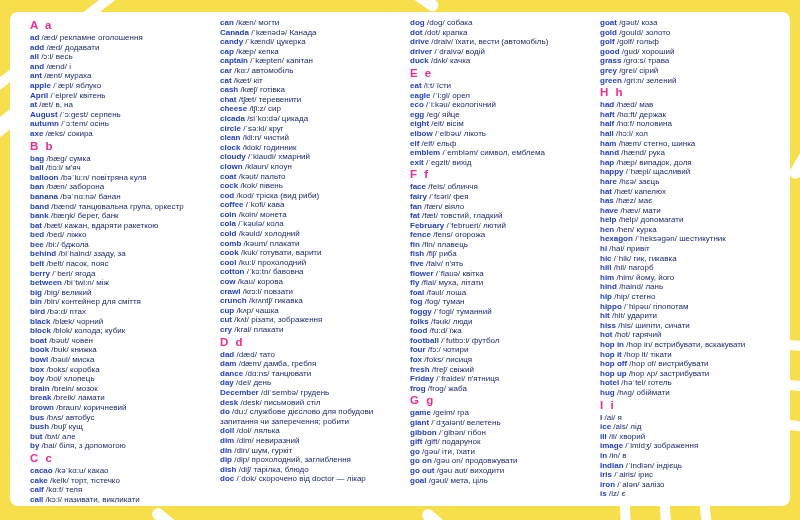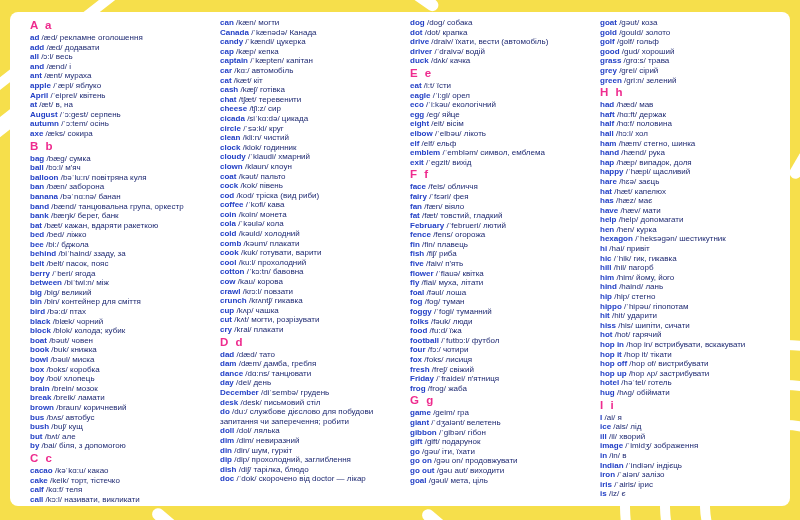--- a/index.html
+++ b/index.html
@@ -128,21 +128,21 @@
       <div class="entry"><span class="w">cola</span> <span class="p">/ˈkəulə/</span> <span class="u">кола</span></div>
       <div class="entry"><span class="w">cold</span> <span class="p">/kəuld/</span> <span class="u">холодний</span></div>
       <div class="entry"><span class="w">comb</span> <span class="p">/kəum/</span> <span class="u">плакати</span></div>
       <div class="entry"><span class="w">cook</span> <span class="p">/kuk/</span> <span class="u">готувати, варити</span></div>
       <div class="entry"><span class="w">cool</span> <span class="p">/ku:l/</span> <span class="u">прохолодний</span></div>
       <div class="entry"><span class="w">cotton</span> <span class="p">/ˈkɔ:tn/</span> <span class="u">бавовна</span></div>
       <div class="entry"><span class="w">cow</span> <span class="p">/kau/</span> <span class="u">корова</span></div>
       <div class="entry"><span class="w">crawl</span> <span class="p">/krɔ:l/</span> <span class="u">повзати</span></div>
       <div class="entry"><span class="w">crunch</span> <span class="p">/krʌntʃ/</span> <span class="u">гикавка</span></div>
       <div class="entry"><span class="w">cup</span> <span class="p">/kʌp/</span> <span class="u">чашка</span></div>
-      <div class="entry"><span class="w">cut</span> <span class="p">/kʌt/</span> <span class="u">могти, розрізувати</span></div>
+      <div class="entry"><span class="w">cut</span> <span class="p">/kʌt/</span> <span class="u">різати, зображення</span></div>
       <div class="entry"><span class="w">cry</span> <span class="p">/krai/</span> <span class="u">плакати</span></div>
       <div class="sec">D d</div>
       <div class="entry"><span class="w">dad</span> <span class="p">/dæd/</span> <span class="u">тато</span></div>
       <div class="entry"><span class="w">dam</span> <span class="p">/dæm/</span> <span class="u">дамба, гребля</span></div>
       <div class="entry"><span class="w">dance</span> <span class="p">/dɑ:ns/</span> <span class="u">танцювати</span></div>
       <div class="entry"><span class="w">day</span> <span class="p">/dei/</span> <span class="u">день</span></div>
       <div class="entry"><span class="w">December</span> <span class="p">/diˈsembə/</span> <span class="u">грудень</span></div>
       <div class="entry"><span class="w">desk</span> <span class="p">/desk/</span> <span class="u">письмовий стіл</span></div>
       <div class="entry"><span class="w">do</span> <span class="p">/du:/</span> <span class="u">службове дієслово для побудови запитання чи заперечення; робити</span></div>
       <div class="entry"><span class="w">doll</span> <span class="p">/dol/</span> <span class="u">лялька</span></div>
@@ -241,17 +241,17 @@
       <div class="entry"><span class="w">hop up</span> <span class="p">/hop ʌp/</span> <span class="u">застрибувати</span></div>
       <div class="entry"><span class="w">hotel</span> <span class="p">/həˈtel/</span> <span class="u">готель</span></div>
       <div class="entry"><span class="w">hug</span> <span class="p">/hʌg/</span> <span class="u">обіймати</span></div>
       <div class="sec gap">I i</div>
       <div class="entry"><span class="w">I</span> <span class="p">/ai/</span> <span class="u">я</span></div>
       <div class="entry"><span class="w">ice</span> <span class="p">/ais/</span> <span class="u">лід</span></div>
       <div class="entry"><span class="w">ill</span> <span class="p">/il/</span> <span class="u">хворий</span></div>
       <div class="entry"><span class="w">image</span> <span class="p">/ˈimidʒ/</span> <span class="u">зображення</span></div>
       <div class="entry"><span class="w">in</span> <span class="p">/in/</span> <span class="u">в</span></div>
       <div class="entry"><span class="w">Indian</span> <span class="p">/ˈindiən/</span> <span class="u">індієць</span></div>
+      <div class="entry"><span class="w">iris</span> <span class="p">/ˈairis/</span> <span class="u">ірис</span></div>
       <div class="entry"><span class="w">iron</span> <span class="p">/ˈaiən/</span> <span class="u">залізо</span></div>
-      <div class="entry"><span class="w">iris</span> <span class="p">/ˈairis/</span> <span class="u">ірис</span></div>
       <div class="entry"><span class="w">is</span> <span class="p">/iz/</span> <span class="u">є</span></div>
     </div>
   </div>
 
 </body></html>

